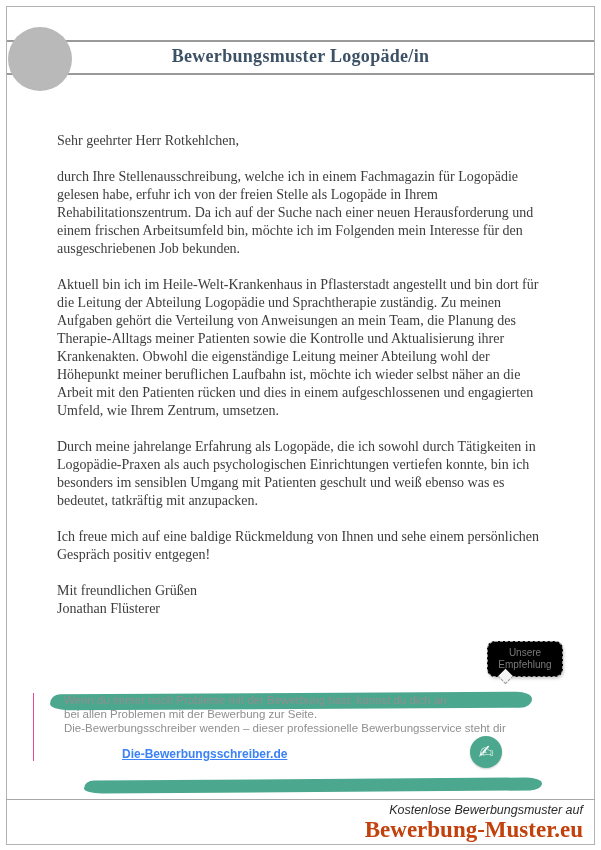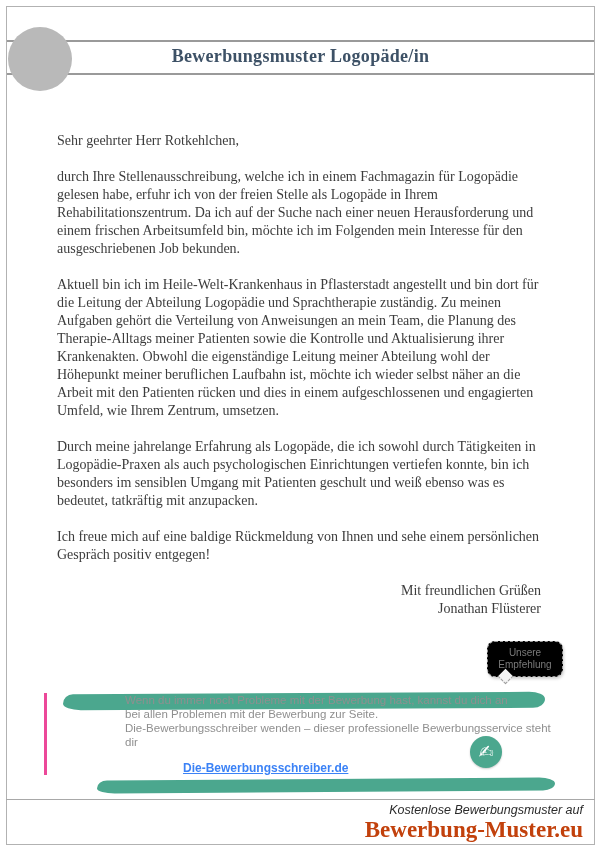--- a/index.html
+++ b/index.html
@@ -38,21 +38,21 @@
     background: #b9b9b9;
   }
 
   
   .letter {
     position: absolute; left: 57px; top: 132px; width: 484px;
     font-size: 14px; line-height: 18px; color: #3c3c3c;
     text-align: left;
   }
   .letter p { margin: 0 0 18px 0; }
-  .letter .sign-block { margin-bottom: 16px; text-align: right; }
+  .letter .sign-block { margin-bottom: 16px; }
 
   
   .bubble {
     position: absolute; left: 487px; top: 641px; width: 76px;
     padding: 5px 6px;
     border: 1px dashed #9c9c9c; border-radius: 8px;
     background: #000000;
     box-shadow: 1px 2px 3px rgba(0,0,0,0.18);
     font-family: "Liberation Sans", sans-serif;
     font-size: 10px; line-height: 12px; color: #7a7a7a;
@@ -63,25 +63,24 @@
     position: absolute; left: 12px; bottom: -6px;
     width: 10px; height: 10px;
     background: #f4f4f4;
     border-right: 1px dashed #9c9c9c;
     border-bottom: 1px dashed #9c9c9c;
     transform: rotate(45deg);
   }
 
   
   .reco {
-    position: absolute; left: 44px; top: 693px; width: 516px;
-    border-left: 3px solid #ec4899;
+    position: absolute; left: 33px; top: 693px; width: 516px;
+    border-left: 1px solid #ec4899;
     font-family: "Liberation Sans", sans-serif;
     color: #8f8f8f;
-    padding-left: 48px;
   }
   .stroke {
     position: absolute;
     background: #4ba78e;
     border-radius: 10px 16px 12px 18px / 60% 45% 55% 40%;
   }
   .stroke1 { left: 16px; top: 0px; width: 482px; height: 16px; transform: rotate(-0.3deg); }
   .stroke2 { left: 50px; top: 86px; width: 458px; height: 13px; transform: rotate(-0.4deg); }
   .reco-text {
     position: relative;

